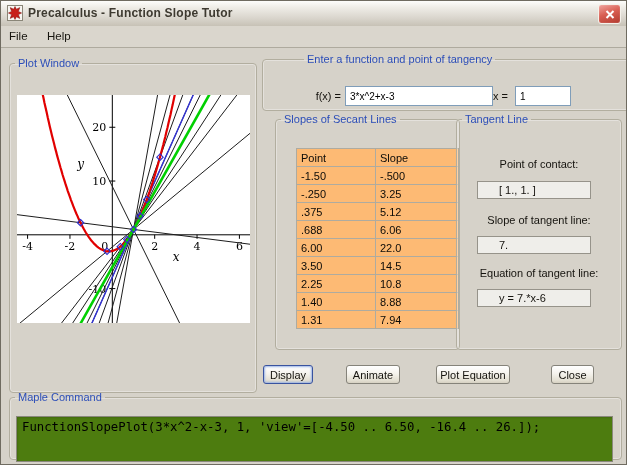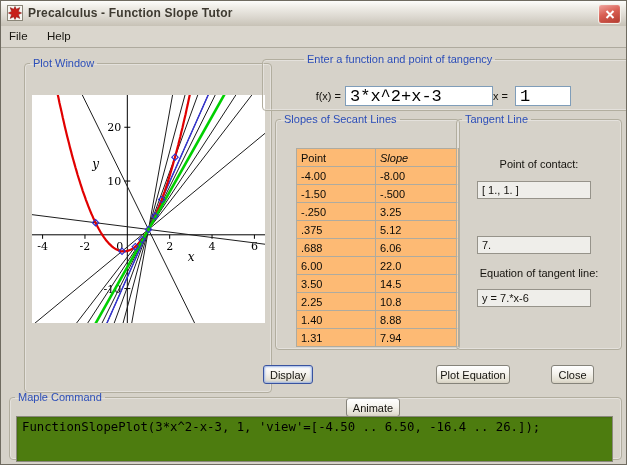--- a/index.html
+++ b/index.html
@@ -40,37 +40,37 @@
     position:absolute;margin:0;padding:0;border:1px solid #b2ae9f;border-radius:4px;
     box-shadow:inset 0 0 0 1px rgba(255,255,255,.35);
   }
   fieldset.group legend{
     font-size:11px;color:#2c4eb8;padding:0 3px;margin-left:5px;white-space:nowrap;
   }
   
   .lbl{position:absolute;font-size:11px;color:#15130e;white-space:nowrap;}
   .tf{
     position:absolute;box-sizing:border-box;background:#ffffff;border:1px solid #7f9db9;
-    font-family:Liberation Mono, monospace;font-size:17px;color:#000;padding:2px 4px;
+    font-family:Liberation Sans, sans-serif;font-size:10px;color:#000;padding:2px 4px;
   }
   .ro-field{
     position:absolute;box-sizing:border-box;background:#efeeea;border:1px solid #96938a;
-    font-size:11px;color:#15130e;padding:2px 4px;height:18px;overflow:hidden;white-space:nowrap;
+    font-size:11px;color:#15130e;padding:2px 21px;height:18px;overflow:hidden;white-space:nowrap;
   }
   
   .secant-table{
     position:absolute;left:20px;top:23px;border-collapse:collapse;table-layout:fixed;
     background:#fdba74;font-size:11px;color:#0c0b08;
   }
   .secant-table th,.secant-table td{
     border:1px solid #aeaba0;font-weight:normal;text-align:left;
     padding:2px 4px;height:13px;overflow:hidden;white-space:nowrap;
   }
   .secant-table .col-point{width:70px;}
-  .secant-table .col-slope{width:74px;font-style:italic;}
+  .secant-table .col-slope{width:74px;}
   
   .btn{
     position:absolute;box-sizing:border-box;height:19px;border:1px solid #85837a;border-radius:3px;
     background:linear-gradient(180deg,#ffffff 0%,#f5f3ed 45%,#e3dfd2 85%,#d6d1c2 100%);
     font-family:"Liberation Sans",sans-serif;font-size:11px;color:#15130e;
     display:flex;align-items:center;justify-content:center;cursor:default;
   }
   .btn.default{
     border-color:#39539f;
     box-shadow:inset 0 0 2px 1px #9cb5e6;
@@ -103,21 +103,21 @@
         <line x1="8.5" y1="1" x2="1.5" y2="8" stroke="#ffffff" stroke-width="2"></line>
       </svg>
     </div>
   </div>
 
   <div class="menubar">
     <span class="menu-item">File</span>
     <span class="menu-item">Help</span>
   </div>
 
-  <fieldset class="group" style="left:8px;top:56px;width:246px;height:334px;margin-left:15px;">
+  <fieldset class="group" style="left:8px;top:56px;width:246px;height:334px;">
     <legend>Plot Window</legend>
     <svg class="plot-svg" width="233" height="228" viewBox="0 0 233 228">
         <rect x="0" y="0" width="233" height="228" fill="#ffffff"></rect>
         <defs>
           <clipPath id="pc">
             <rect x="0" y="0" width="233" height="228"></rect>
           </clipPath>
         </defs>
         <line x1="0" x2="233" y1="139.81132075471697" y2="139.81132075471697" stroke="#000" stroke-width="1"></line>
         <line x1="95.31818181818183" x2="95.31818181818183" y1="0" y2="228" stroke="#000" stroke-width="1"></line>
@@ -178,24 +178,20 @@
     <legend>Slopes of Secant Lines</legend>
     <table class="secant-table">
       <thead>
         <tr>
           <th class="col-point">Point</th>
           <th class="col-slope">Slope</th>
         </tr>
       </thead>
       <tbody>
           <tr>
-            <td>-4.00</td>
-            <td>-8.00</td>
-          </tr>
-          <tr>
             <td>-1.50</td>
             <td>-.500</td>
           </tr>
           <tr>
             <td>-.250</td>
             <td>3.25</td>
           </tr>
           <tr>
             <td>.375</td>
             <td>5.12</td>
@@ -225,27 +221,28 @@
             <td>7.94</td>
           </tr>
         </tbody>
     </table>
   </fieldset>
 
   <fieldset class="group" style="left:455px;top:112px;width:164px;height:235px;">
     <legend>Tangent Line</legend>
     <span class="lbl" style="left:0;top:33px;width:100%;text-align:center;">Point of contact:</span>
     <div class="ro-field" style="left:20px;top:56px;width:114px;">[ 1., 1. ]</div>
+    <span class="lbl" style="left:0;top:89px;width:100%;text-align:center;">Slope of tangent line:</span>
     <div class="ro-field" style="left:20px;top:111px;width:114px;">7.</div>
     <span class="lbl" style="left:0;top:142px;width:100%;text-align:center;">Equation of tangent line:</span>
     <div class="ro-field" style="left:20px;top:164px;width:114px;">y = 7.*x-6</div>
   </fieldset>
 
   <div class="btn default" style="left:262px;top:364px;width:50px;">Display</div>
-  <div class="btn" style="left:345px;top:364px;width:54px;margin-top:33px;">Animate</div>
+  <div class="btn" style="left:345px;top:364px;width:54px;">Animate</div>
   <div class="btn" style="left:435px;top:364px;width:74px;">Plot Equation</div>
   <div class="btn" style="left:550px;top:364px;width:43px;">Close</div>
 
   <fieldset class="group" style="left:8px;top:390px;width:611px;height:67px;">
     <legend>Maple Command</legend>
     <div class="command-box" style="left:6px;top:13px;width:597px;height:46px;">FunctionSlopePlot(3*x^2-x-3, 1, 'view'=[-4.50 .. 6.50, -16.4 .. 26.]);</div>
   </fieldset>
 
 </div>
 

